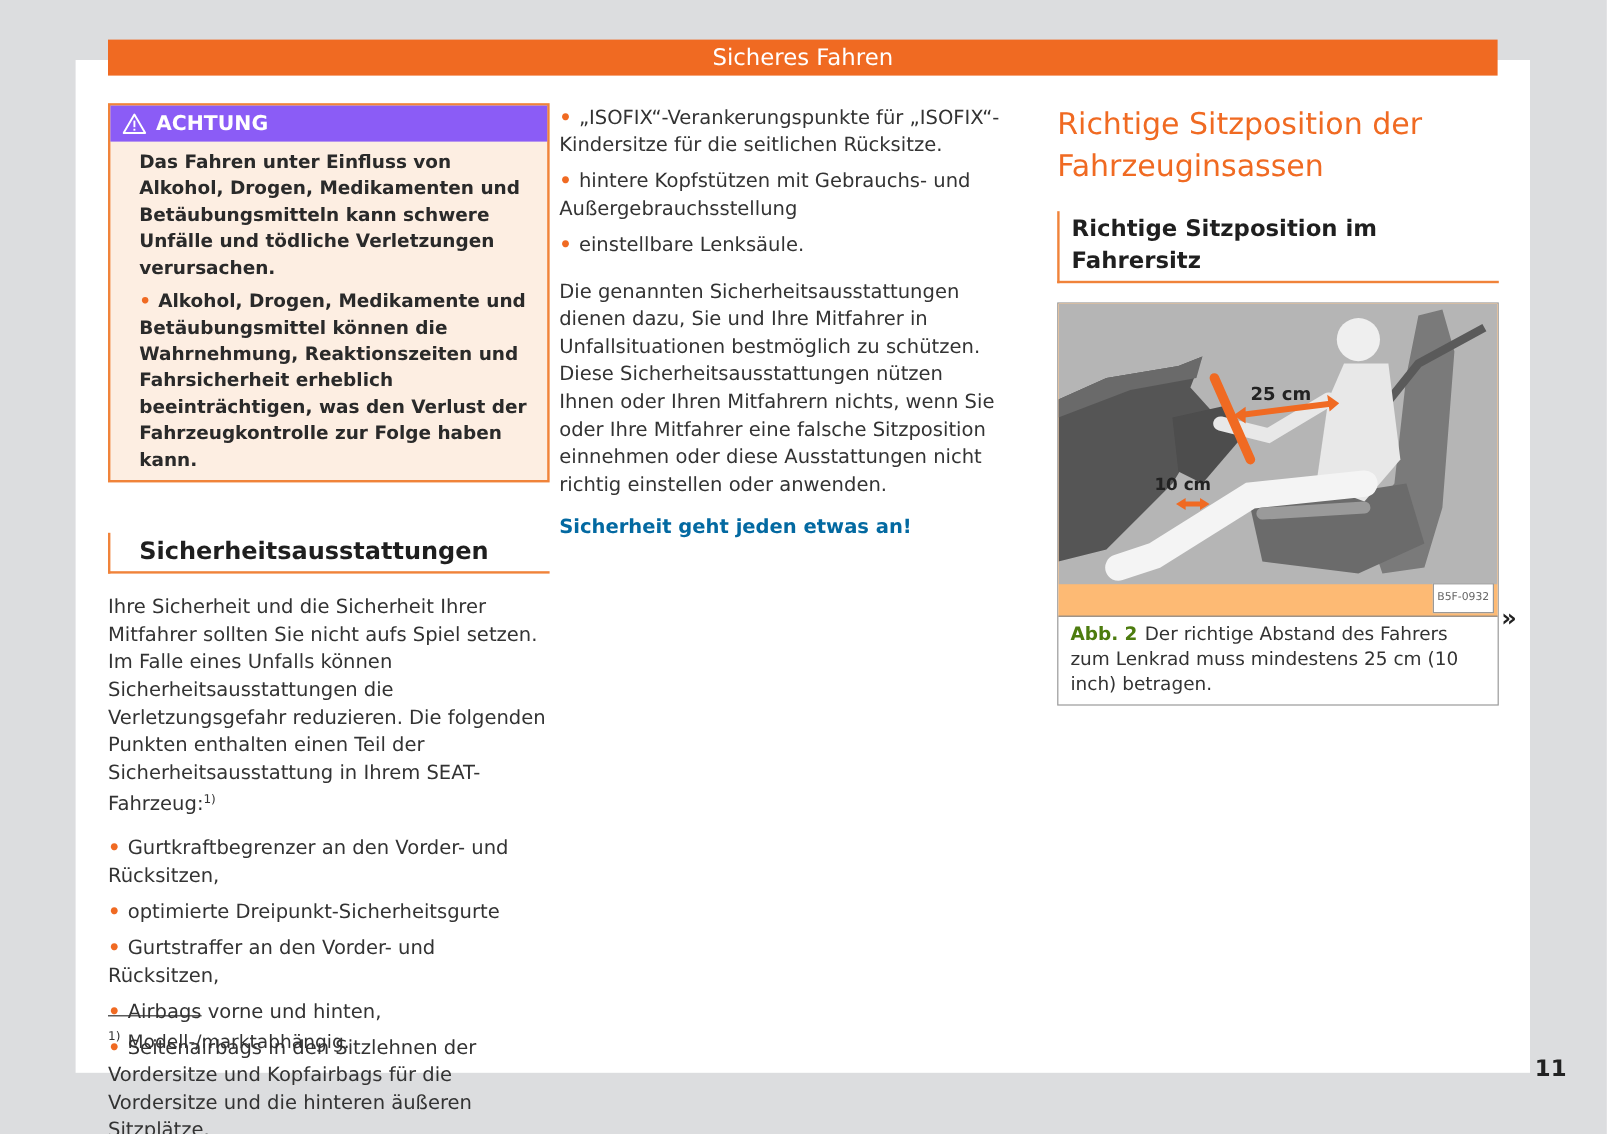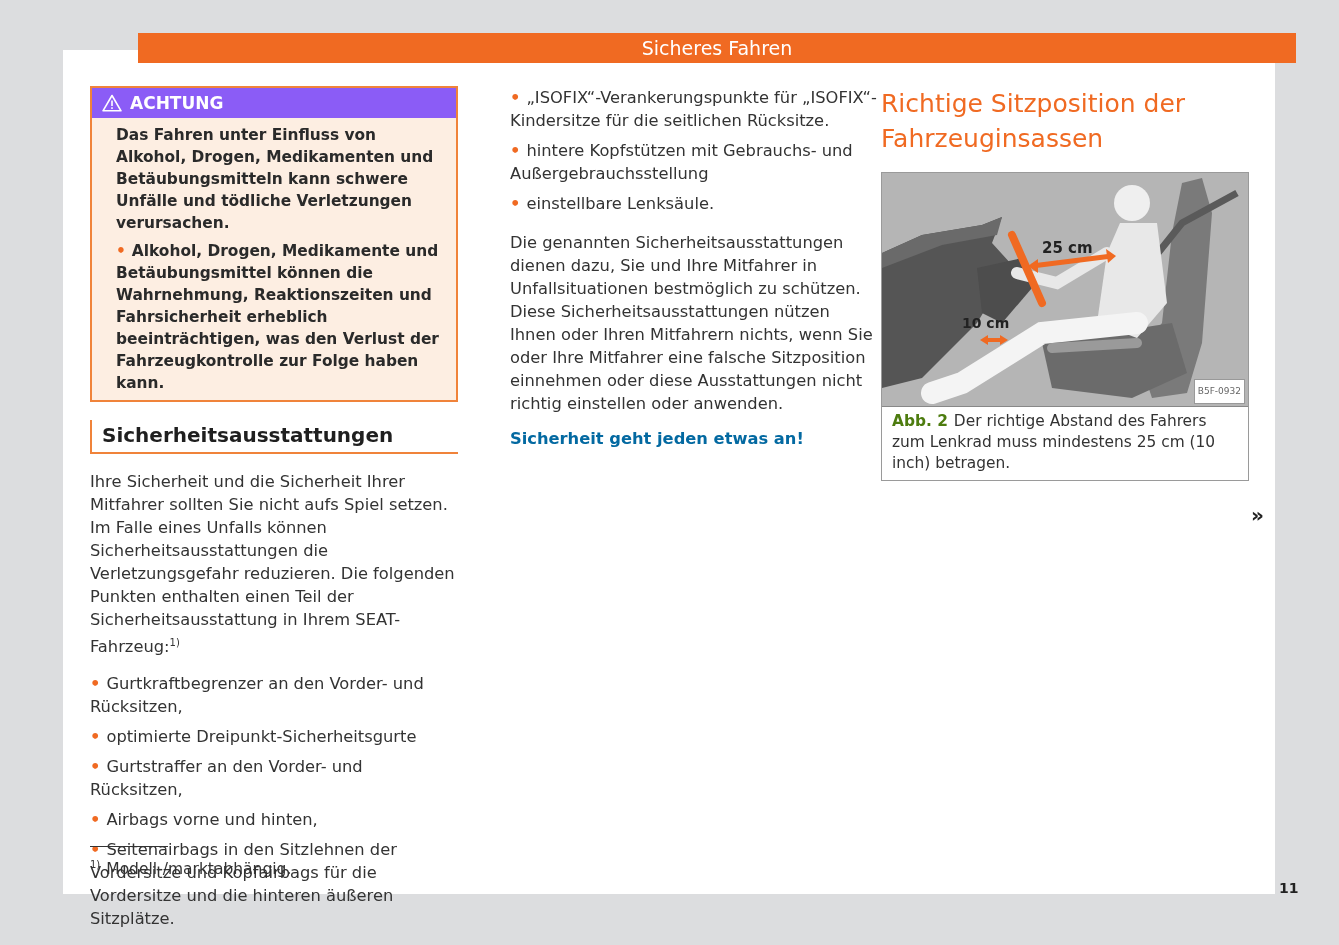--- a/index.html
+++ b/index.html
@@ -1,52 +1,52 @@
 <!DOCTYPE html>
 <html><head>
 <meta charset="utf-8">
 <style>
   * { box-sizing: border-box; margin: 0; padding: 0; }
   html, body { width: 1339px; height: 945px; overflow: hidden; }
   body { background: #dcdddf; font-family: "DejaVu Sans", sans-serif; color: #2a2a2a; position: relative; }
   .page { position: absolute; left: 63px; top: 50px; width: 1212px; height: 844px; background: #ffffff; }
   .header-bar { position: absolute; left: 90px; top: 33px; width: 1158px; height: 30px; background: #f06a22;
-    color: #fff; font-size: 19px; text-align: center; line-height: 30px; margin-left: 48px; }
+    color: #fff; font-size: 19px; text-align: center; line-height: 30px; }
   .col { position: absolute; font-size: 16.3px; line-height: 23px; color: #333; }
   .col1 { left: 90px; top: 86px; width: 368px; }
-  .col2 { left: 510px; top: 86px; width: 370px; }
+  .col2 { left: 466px; top: 86px; width: 370px; }
   .col3 { left: 881px; top: 86px; width: 368px; }
 
   .warn { border: 2px solid #f0833a; background: #fdeee2; }
   .warn-head { background: #8b5cf6; color: #fff; font-weight: bold; font-size: 17px; height: 30px; line-height: 30px;
     padding-left: 10px; display: flex; align-items: center; gap: 8px; }
   .warn-head svg { width: 20px; height: 18px; }
   .warn-body { padding: 6px 10px 6px 24px; font-weight: bold; font-size: 15.4px; line-height: 22px; color: #2a2a2a; }
   .warn-body p + p { margin-top: 6px; }
   .bullet { color: #f06a22; font-weight: bold; margin-right: 6px; }
 
-  .sec-title { margin-top: 18px; border-left: 2px solid #f0833a; border-bottom: 2px solid #f0833a;
-    padding: 2px 0 4px 10px; font-weight: bold; font-size: 20px; color: #1f1f1f; line-height: 26px; }
+  .sec-title { margin-top: 42px; border-left: 2px solid #f0833a; border-bottom: 2px solid #f0833a;
+    padding: 2px 0 4px 24px; font-weight: bold; font-size: 20px; color: #1f1f1f; line-height: 26px; }
   .para { margin-top: 16px; }
   .list-item { margin-top: 7px; }
   .list { margin-top: 14px; }
   sup { font-size: 10px; vertical-align: 6px; }
   .fn-rule { position: absolute; left: 90px; top: 846px; width: 78px; height: 1px; background: #333; }
   .footnote { position: absolute; left: 90px; top: 859px; font-size: 15.5px; color: #333; }
   .footnote sup { margin-right: 6px; }
-  .page-num { position: absolute; left: 1279px; top: 880px; font-size: 14px; font-weight: bold; color: #222; }
+  .page-num { position: absolute; left: 1279px; top: 880px; font-size: 19px; font-weight: bold; color: #222; }
 
   .col2 .list-item:first-child { margin-top: 0; }
   .bold-line { margin-top: 12px; font-weight: bold; color: #0369a1; }
 
   .h1 { color: #f06a22; font-weight: normal; font-size: 25px; line-height: 35px; }
   .h2 { margin-top: 20px; border-left: 2px solid #f0833a; border-bottom: 2px solid #f0833a;
     padding: 2px 0 4px 10px; font-weight: bold; font-size: 19px; color: #1f1f1f; line-height: 26px; }
   .figure { margin-top: 16px; border: 1px solid #9a9a9a; width: 368px; }
-  .figure-img { position: relative; height: 234px; background: #ef4444; border-bottom: 1px solid #888; overflow: hidden; }
+  .figure-img { position: relative; height: 261px; background: #fdba74; border-bottom: 1px solid #888; overflow: hidden; }
   .fig-code { position: absolute; right: 3px; bottom: 2px; background: #fff; font-size: 9px; color: #666; padding: 0 3px; border: 1px solid #999; }
   .caption { padding: 4px 10px 6px 10px; font-size: 15.4px; line-height: 21px; color: #333; }
   .caption b { color: #4d7c0f; margin-right: 6px; }
   .continue { position: absolute; left: 1251px; top: 503px; font-size: 20px; font-weight: bold; color: #222; }
 </style>
 </head>
 <body>
 
 <div class="page"></div>
 <div class="header-bar">Sicheres Fahren</div>
@@ -84,20 +84,21 @@
 <div class="col col2">
   <p class="list-item"><span class="bullet">•</span><span>„ISOFIX“-Verankerungspunkte für „ISOFIX“-Kindersitze für die seitlichen Rücksitze.</span></p>
   <p class="list-item"><span class="bullet">•</span><span>hintere Kopfstützen mit Gebrauchs- und Außergebrauchsstellung</span></p>
   <p class="list-item"><span class="bullet">•</span><span>einstellbare Lenksäule.</span></p>
   <p class="para">Die genannten Sicherheitsausstattungen dienen dazu, Sie und Ihre Mitfahrer in Unfallsituationen bestmöglich zu schützen. Diese Sicherheitsausstattungen nützen Ihnen oder Ihren Mitfahrern nichts, wenn Sie oder Ihre Mitfahrer eine falsche Sitzposition einnehmen oder diese Ausstattungen nicht richtig einstellen oder anwenden.</p>
   <p class="bold-line">Sicherheit geht jeden etwas an!</p>
 </div>
 
 <div class="col col3">
   <div class="h1">Richtige Sitzposition der Fahrzeuginsassen</div>
+  <div class="h2">Richtige Sitzposition im Fahrersitz</div>
   <div class="figure">
     <div class="figure-img">
       <svg width="366" height="234" viewBox="0 0 366 234">
         <rect width="366" height="234" fill="#b5b5b5"></rect>
 
         <path d="M0 80 L40 62 L100 52 L120 44 L110 70 L130 92 L95 150 L40 205 L0 215 Z" fill="#555"></path>
         <path d="M0 80 L40 62 L100 52 L120 44 L115 62 L60 72 L0 95 Z" fill="#6a6a6a"></path>
         <path d="M95 95 L140 85 L150 115 L120 150 L100 140 Z" fill="#4d4d4d"></path>
 
         <path d="M300 10 L320 5 L330 40 L320 170 L305 220 L270 225 L255 180 L280 150 L290 60 Z" fill="#7a7a7a"></path>

